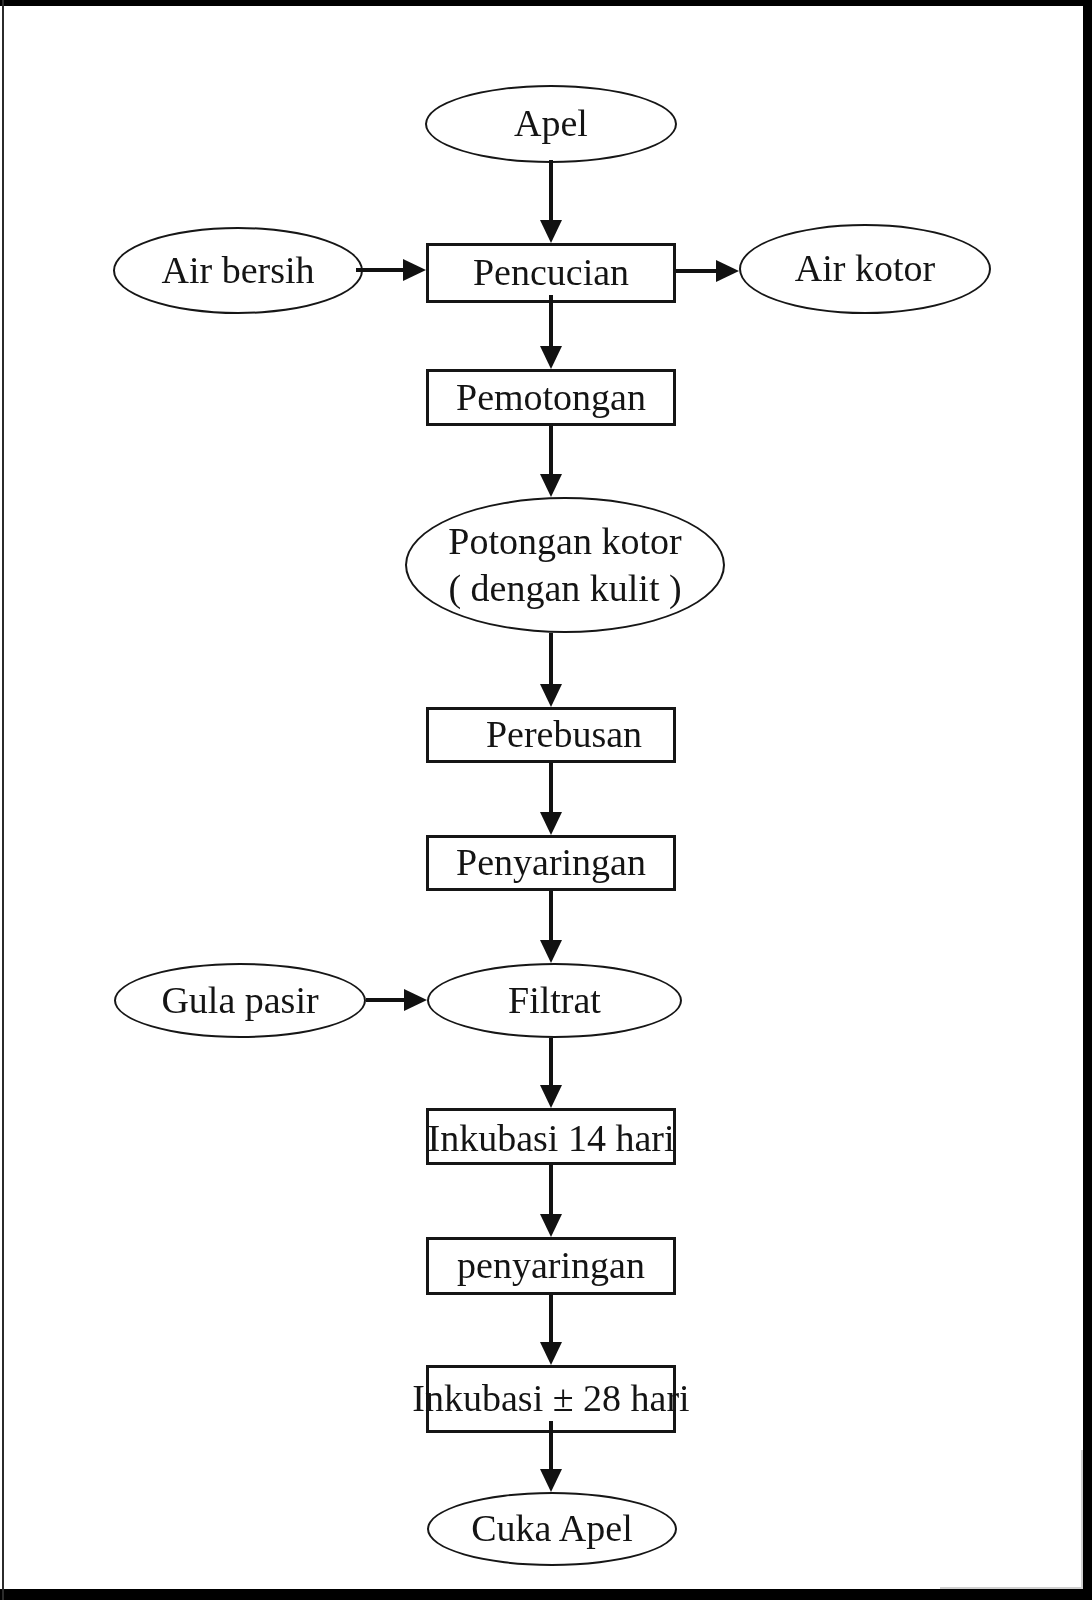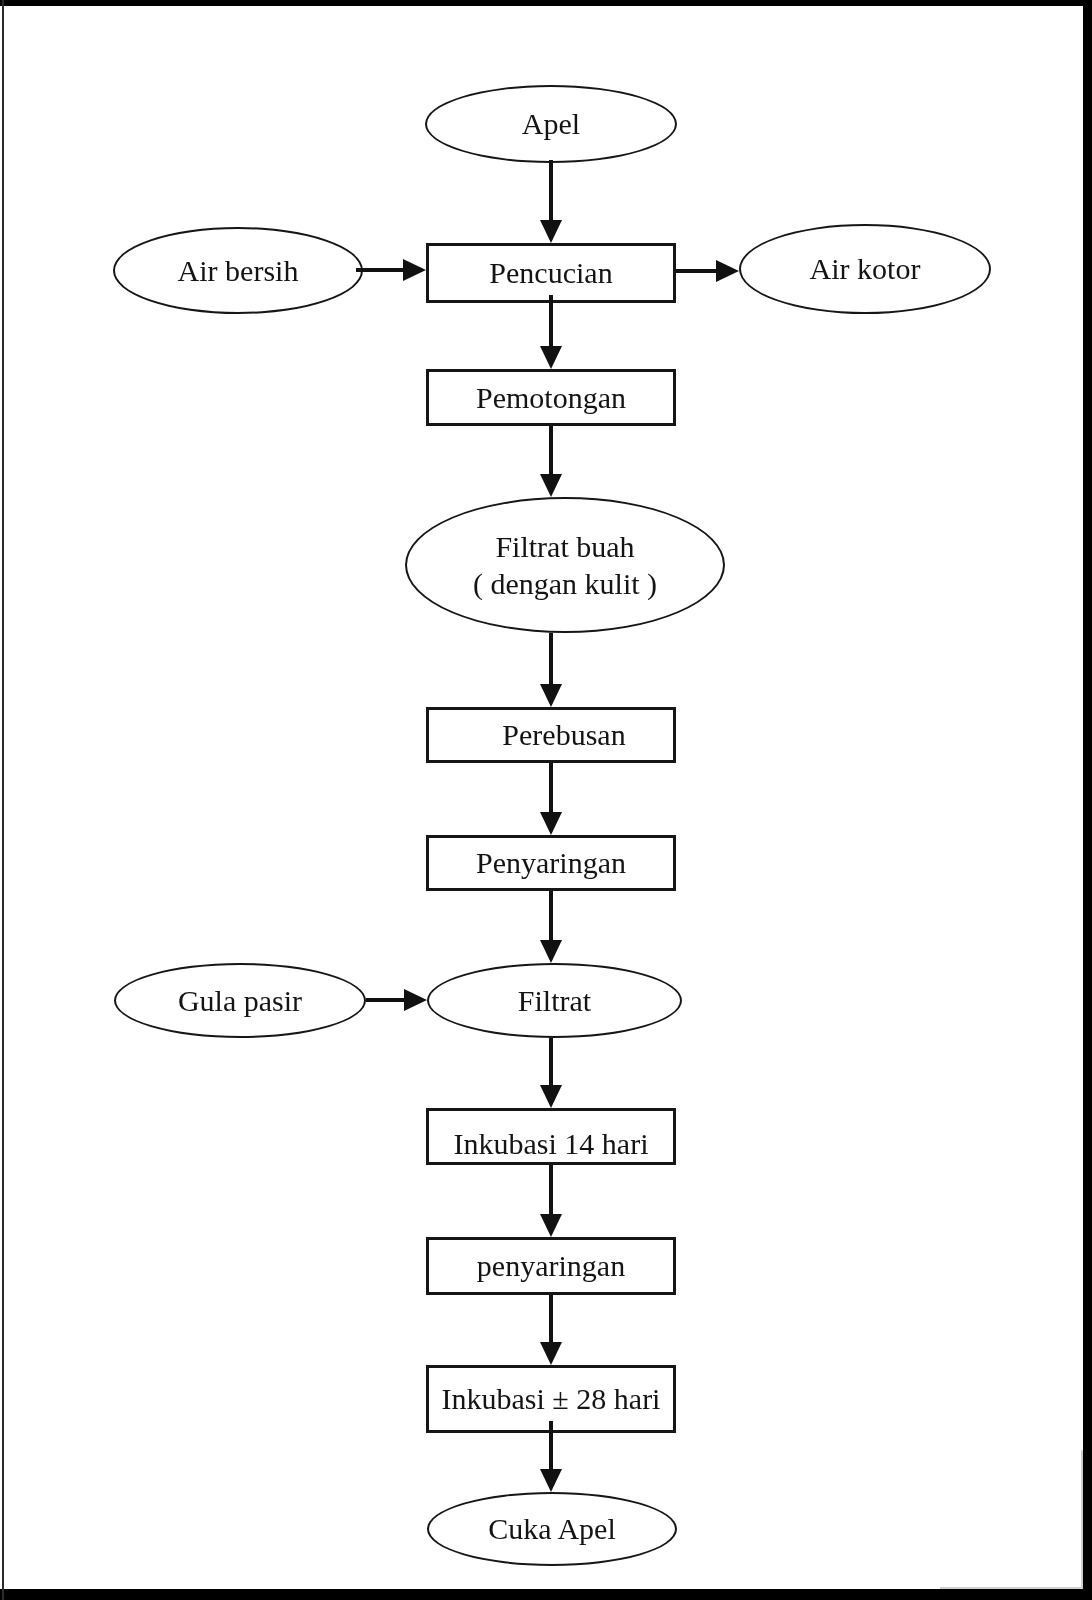--- a/index.html
+++ b/index.html
@@ -26,21 +26,21 @@
   
   .node {
     position: absolute;
     box-sizing: border-box;
     background: #ffffff;
     display: flex;
     flex-direction: column;
     align-items: center;
     justify-content: center;
     text-align: center;
-    font-size: 30px;
+    font-size: 38px;
     line-height: 1.25;
     white-space: nowrap;
   }
   .rect    { border: 3px solid #161616; }
   .ellipse { border: 2px solid #161616; border-radius: 50%; }
 
   
   .v-arrow { position: absolute; width: 24px; }
   .v-arrow .shaft {
     position: absolute; left: 50%; transform: translateX(-50%);
@@ -90,21 +90,21 @@
 
 <div class="node ellipse" style="left:739px; top:224px; width:252px; height:90px;">
   <span>Air kotor</span>
 </div>
 
 <div class="node rect" style="left:426px; top:369px; width:250px; height:57px;">
   <span>Pemotongan</span>
 </div>
 
 <div class="node ellipse" style="left:405px; top:497px; width:320px; height:136px;">
-  <span>Filtrat buah</span>
+  <span>Potongan kotor</span>
   <span>( dengan kulit )</span>
 </div>
 
 <div class="node rect" style="left:426px; top:707px; width:250px; height:56px;padding-left:26px;">
   <span>Perebusan</span>
 </div>
 
 <div class="node rect" style="left:426px; top:835px; width:250px; height:56px;">
   <span>Penyaringan</span>
 </div>

